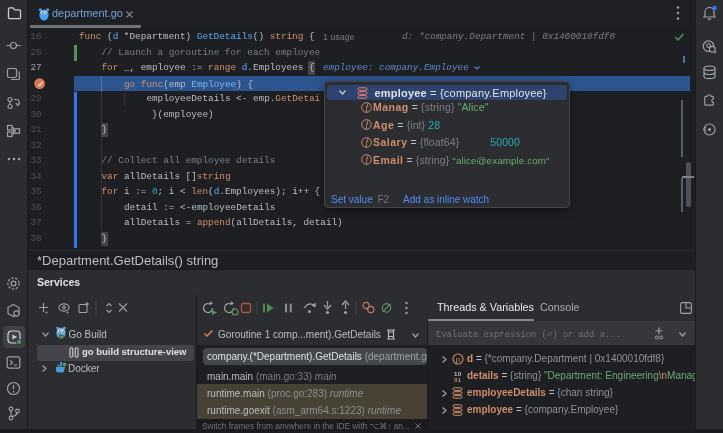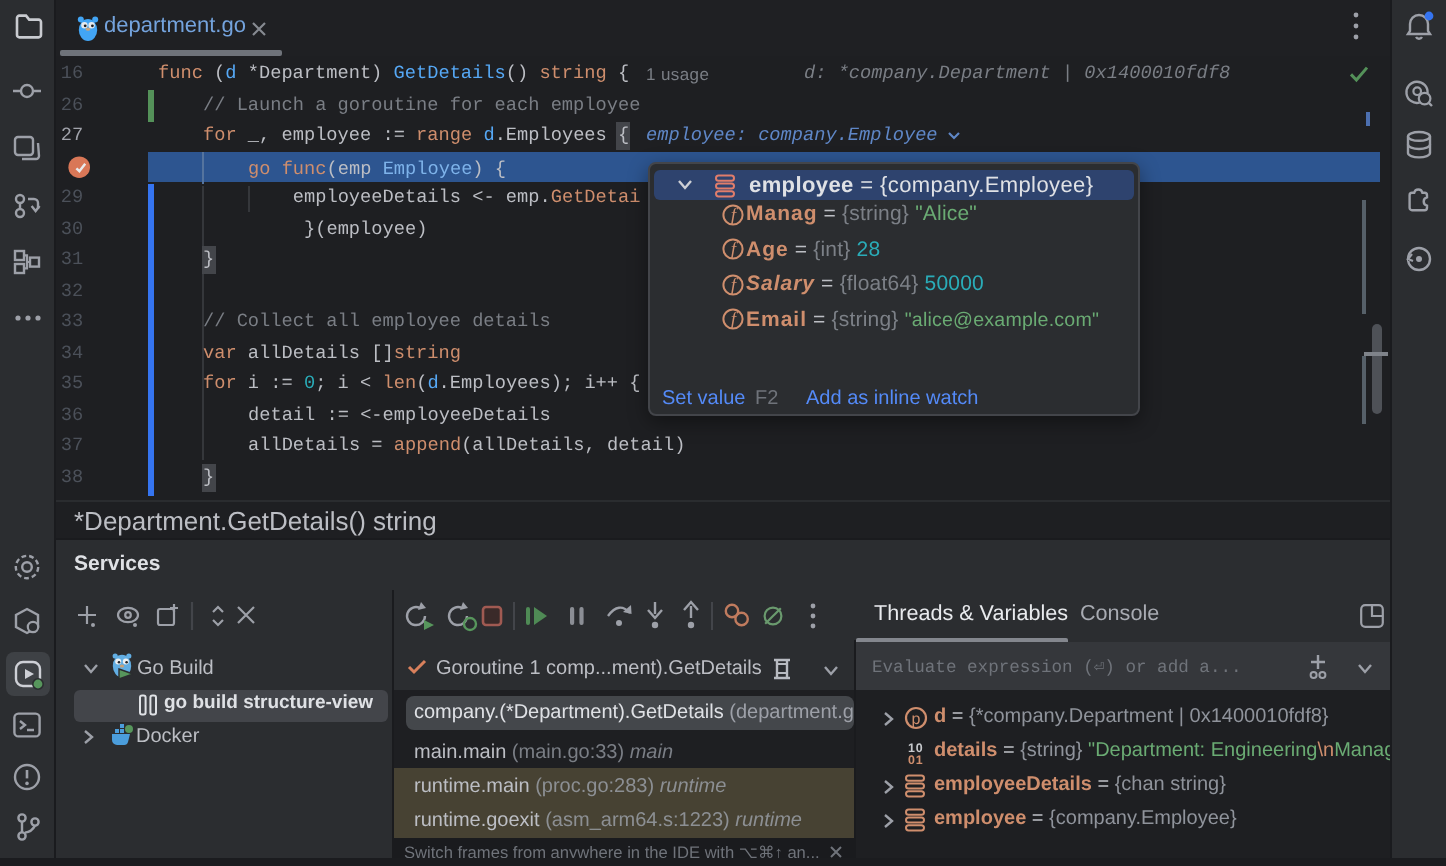--- a/index.html
+++ b/index.html
@@ -429,21 +429,21 @@
 <svg class="abs" style="left:360.5px;top:119px;" width="11" height="11" viewBox="0 0 11 11">
   <circle cx="5.5" cy="5.5" r="4.8" fill="none" stroke="#cf8e6d" stroke-width="1"></circle>
   <text x="5.7" y="8.6" text-anchor="middle" font-family="Liberation Serif" font-size="9.5" font-style="italic" fill="#cf8e6d">f</text>
 </svg>
 <div class="abs" style="left:373px;top:118.5px;font-size:10.5px;letter-spacing:0.1px;"><span style="color:#cf8e6d;font-weight:bold;letter-spacing:0.5px;">Age</span> = <span style="color:#7c8087;">{int}</span> <span style="color:#2aacb8;">28</span></div>
 
 <svg class="abs" style="left:360.5px;top:136.5px;" width="11" height="11" viewBox="0 0 11 11">
   <circle cx="5.5" cy="5.5" r="4.8" fill="none" stroke="#cf8e6d" stroke-width="1"></circle>
   <text x="5.7" y="8.6" text-anchor="middle" font-family="Liberation Serif" font-size="9.5" font-style="italic" fill="#cf8e6d">f</text>
 </svg>
-<div class="abs" style="left:373px;top:136px;font-size:10.5px;letter-spacing:0.1px;"><span style="color:#cf8e6d;font-weight:bold;letter-spacing:0.5px;font-style:italic;">Salary</span> = <span style="color:#7c8087;">{float64}</span> <span style="color:#2aacb8;">50000</span></div>
+<div class="abs" style="left:373px;top:136px;font-size:10.5px;letter-spacing:0.1px;"><span style="color:#cf8e6d;font-weight:bold;letter-spacing:0.5px;">Salary</span> = <span style="color:#7c8087;">{float64}</span> <span style="color:#2aacb8;margin-left:28px;">50000</span></div>
 
 <svg class="abs" style="left:360.5px;top:154px;" width="11" height="11" viewBox="0 0 11 11">
   <circle cx="5.5" cy="5.5" r="4.8" fill="none" stroke="#cf8e6d" stroke-width="1"></circle>
   <text x="5.7" y="8.6" text-anchor="middle" font-family="Liberation Serif" font-size="9.5" font-style="italic" fill="#cf8e6d">f</text>
 </svg>
 <div class="abs" style="left:373px;top:153.5px;font-size:10.5px;letter-spacing:0.1px;"><span style="color:#cf8e6d;font-weight:bold;letter-spacing:0.5px;">Email</span> = <span style="color:#7c8087;">{string}</span> <span style="color:#6aab73;font-size:9.8px;">"alice@example.com"</span></div>
 
 <div class="abs" style="left:331px;top:194px;font-size:10px;color:#548af7;">Set value</div>
 <div class="abs" style="left:377.5px;top:194px;font-size:10px;color:#6f737a;">F2</div>
 <div class="abs" style="left:403px;top:194px;font-size:10px;color:#548af7;">Add as inline watch</div>

